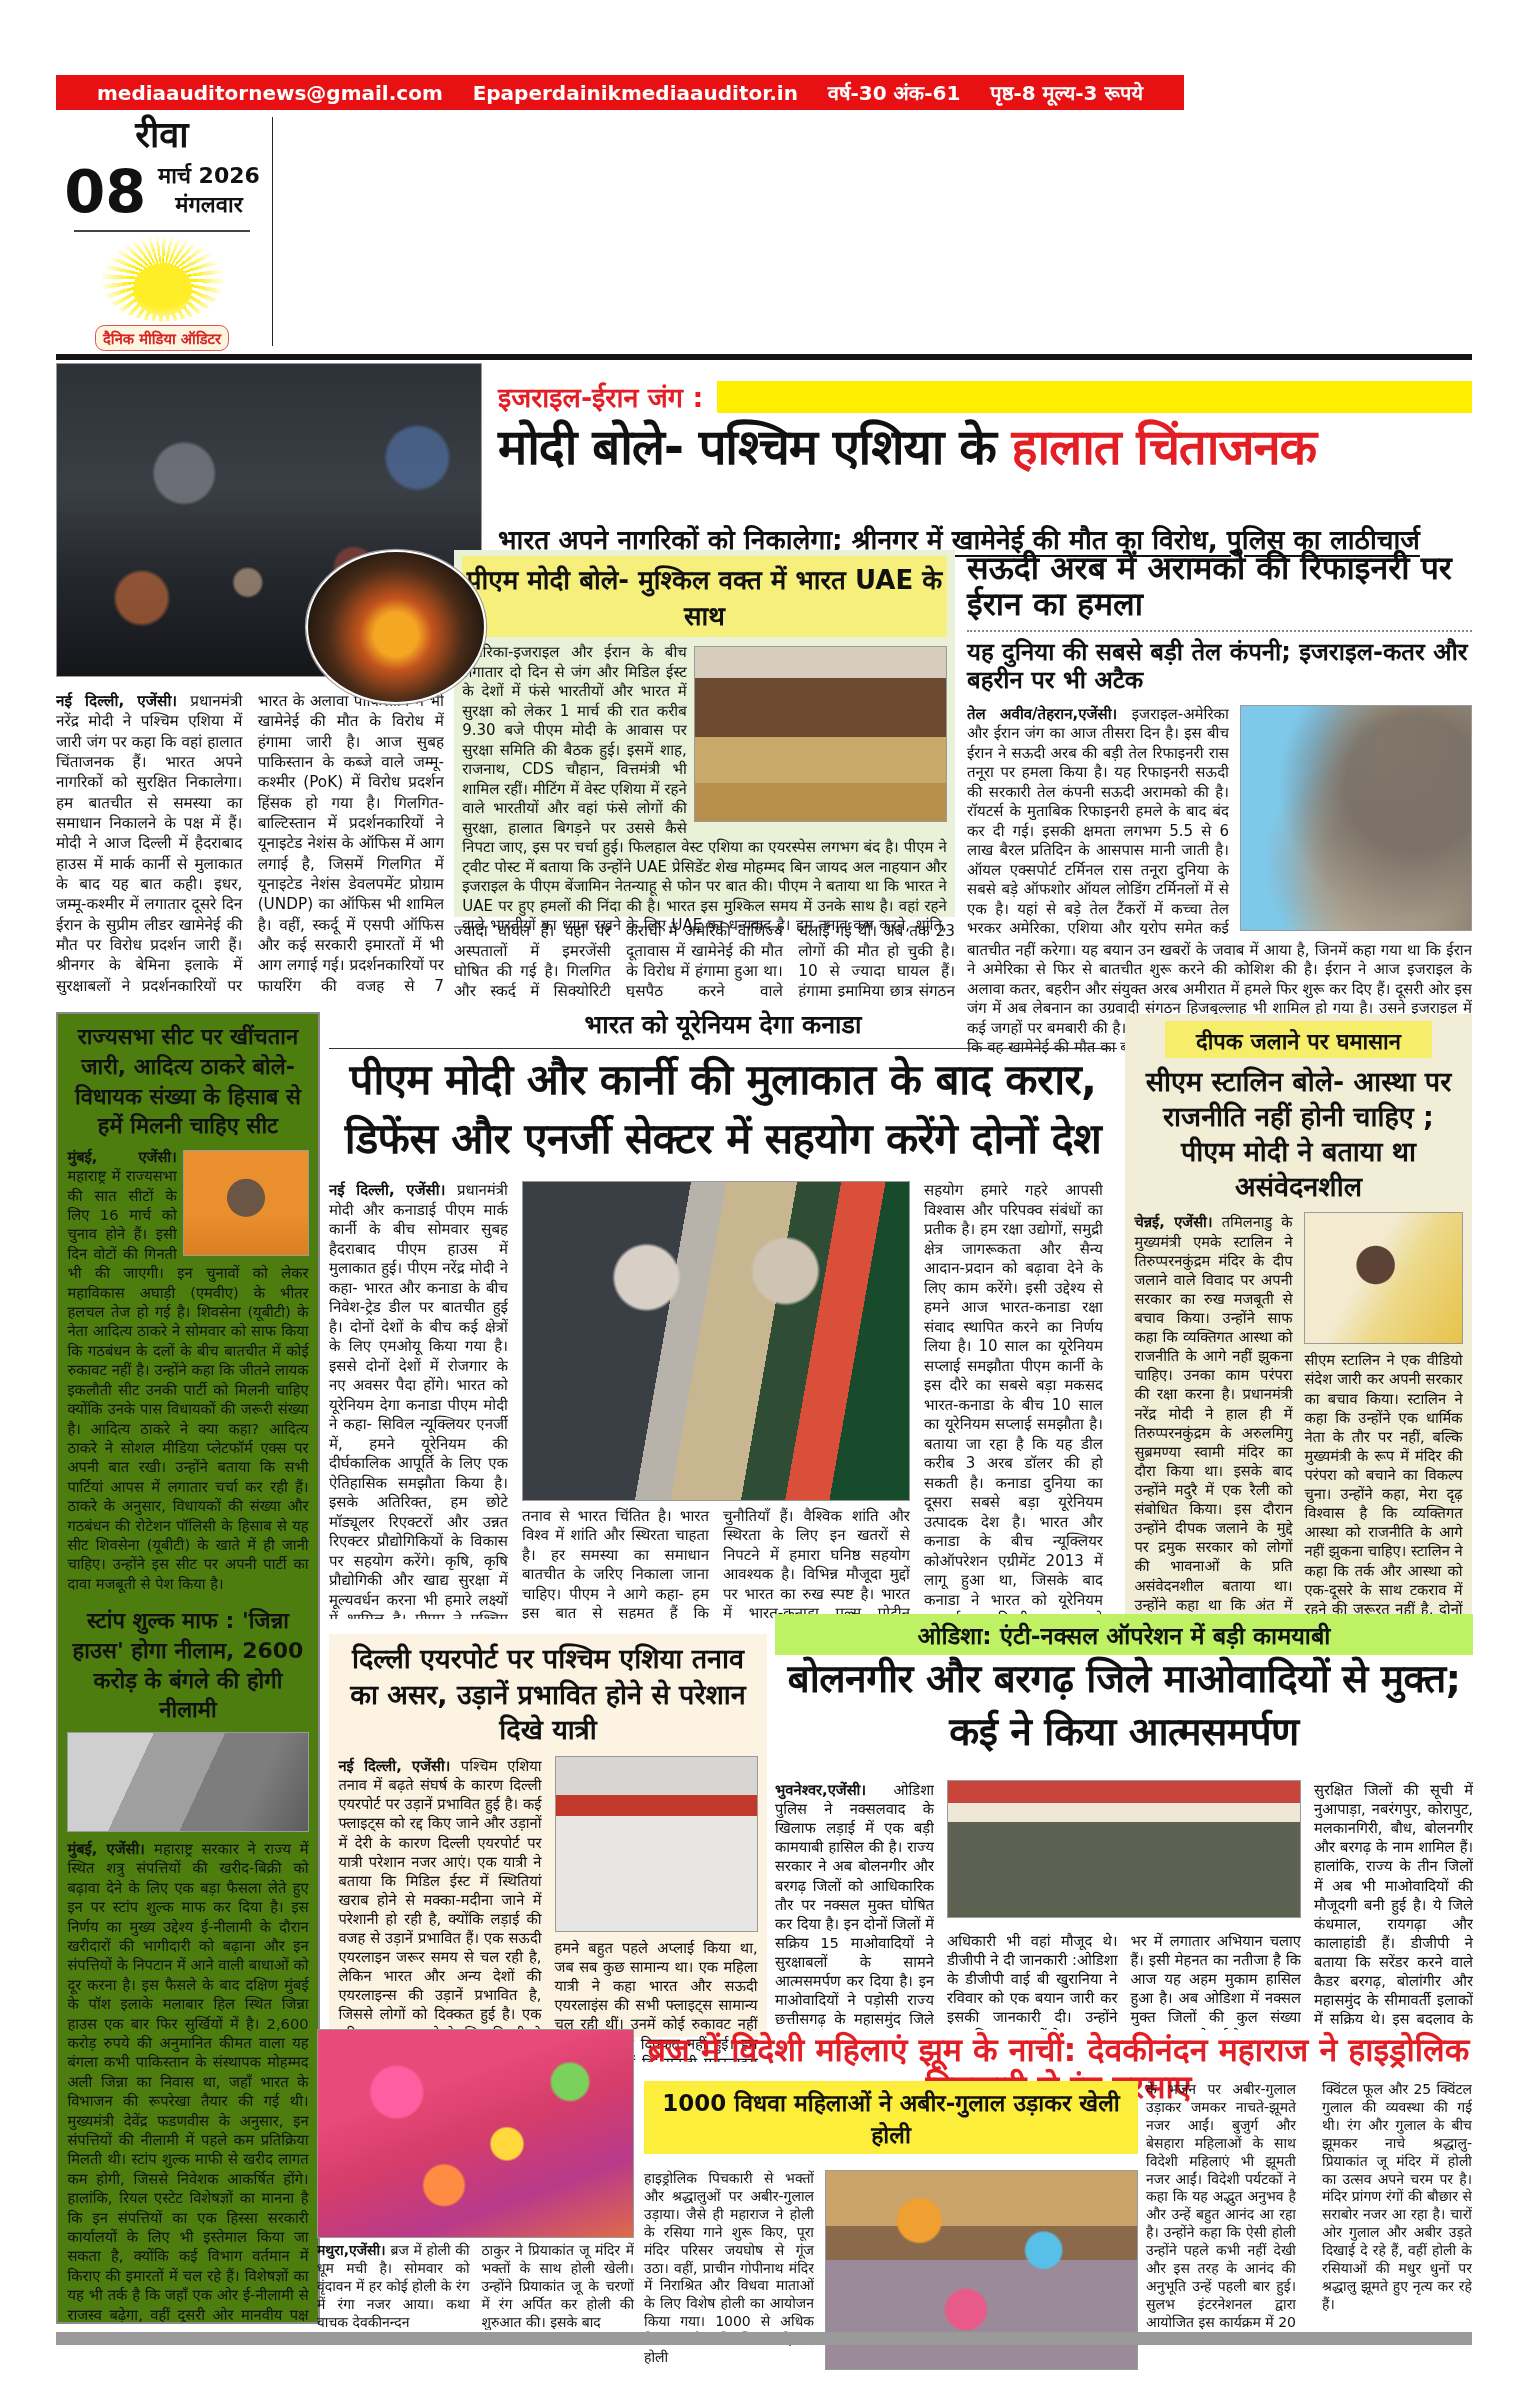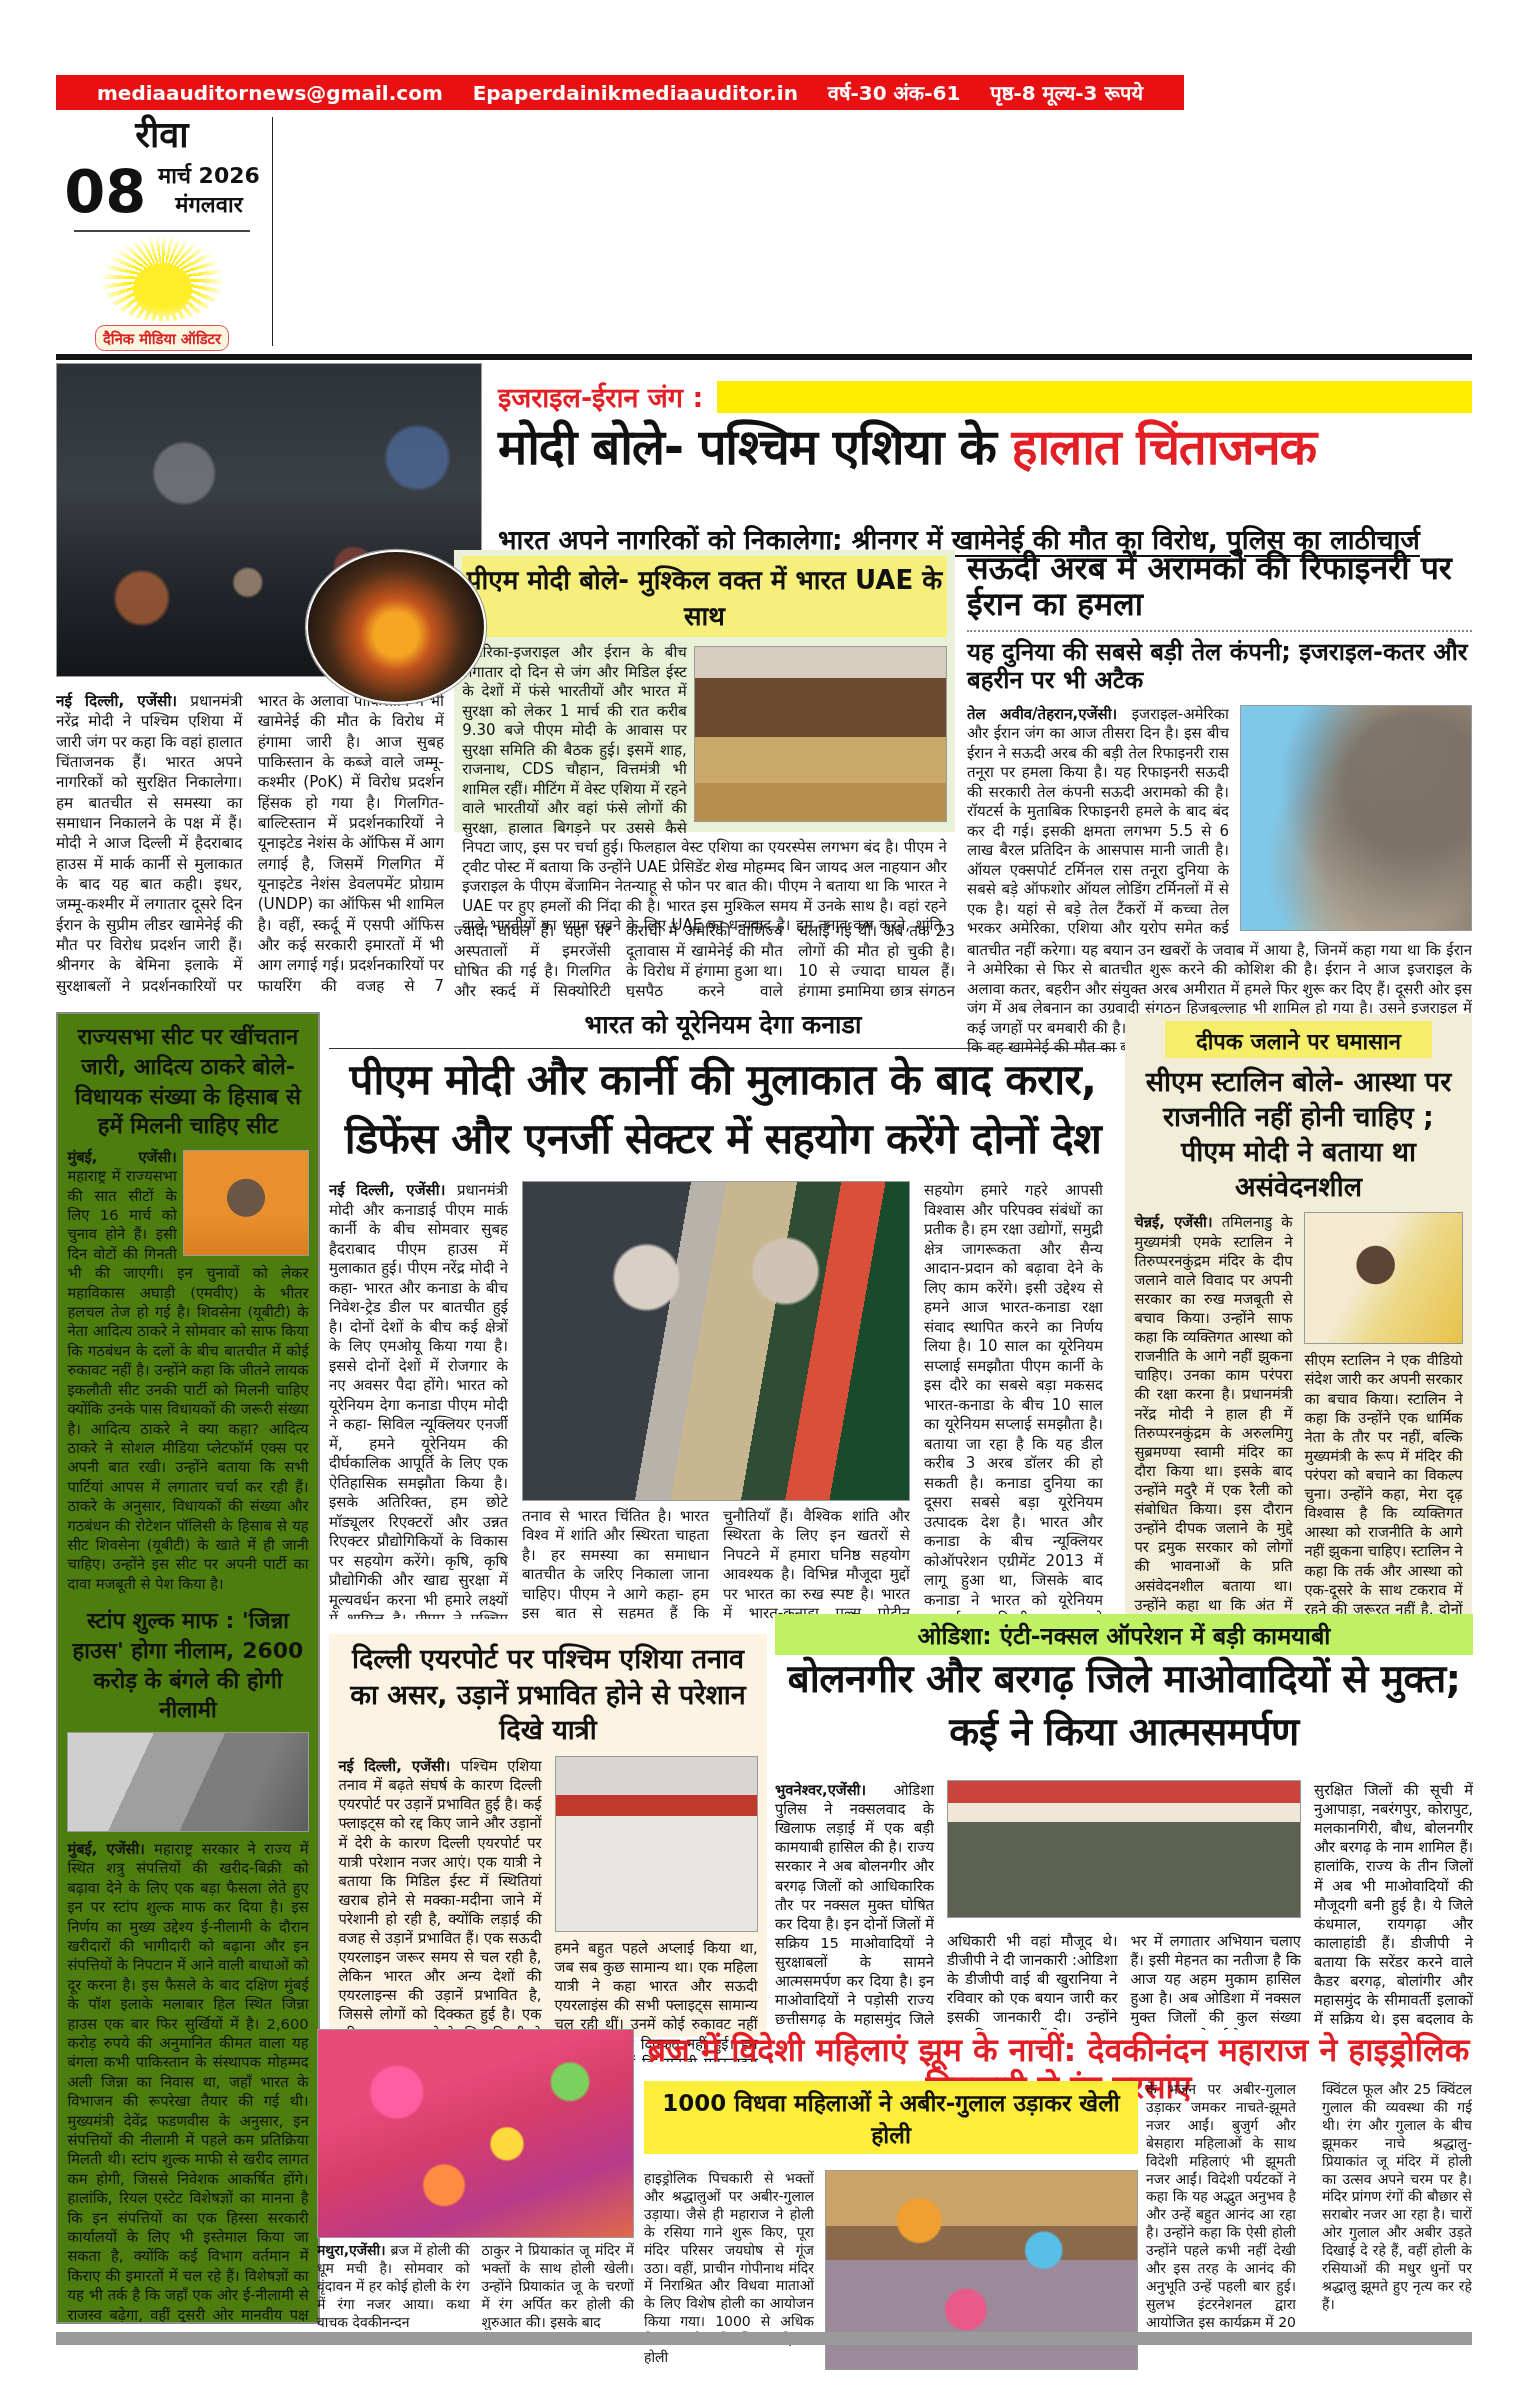--- a/index.html
+++ b/index.html
@@ -85,21 +85,21 @@
   .lead-kicker{color:#e31e24;font-weight:800;font-size:27px;white-space:nowrap;padding-right:14px;}
   .kick-bar{flex:1;height:32px;background:#ffee00;}
   .lead-headline{left:498px;top:422px;width:974px;font-size:49px;font-weight:800;line-height:1.08;letter-spacing:-1.2px;}
   .lead-headline .red{color:#e31e24;}
   .lead-subhead{left:498px;top:524px;width:974px;font-size:26.4px;font-weight:700;
                 text-decoration:underline;text-underline-offset:5.9px;line-height:1.2;}
   .lead-cols{left:56px;top:691px;width:388px;height:306px;display:flex;gap:15.3px;
              font-size:15.3px;line-height:1.33;overflow:hidden;}
   .lead-col{flex:1;}
   
-  .uae-box{left:454px;top:550px;width:501px;height:282px;background:#e9f1d9;padding:5.9px 8.2px;box-sizing:border-box;z-index:4;}
+  .uae-box{left:454px;top:550px;width:501px;height:367px;background:#e9f1d9;padding:5.9px 8.2px;box-sizing:border-box;z-index:4;}
   .uae-head{background:#f6ef7c;text-align:center;font-size:26px;font-weight:800;padding:4.7px 2.4px;margin-bottom:5.9px;}
   .uae-body{font-size:15px;line-height:1.3;text-align:justify;overflow:hidden;height:293px;}
   .uae-photo{float:right;width:253px;height:176px;margin:2.4px 0 4.7px 7px;}
   .cont-cols{left:454px;top:922px;width:501px;height:75px;display:flex;gap:15.3px;
              font-size:15.3px;line-height:1.3;overflow:hidden;}
   .cont-cols>div{flex:1;}
   
   .saudi{left:967px;top:551px;width:505px;height:447px;}
   .saudi-h{font-size:32px;font-weight:800;line-height:1.12;border-bottom:2.4px dotted #888;padding-bottom:7px;}
   .saudi-sub{font-size:24px;font-weight:700;margin-top:5.9px;line-height:1.2;}

